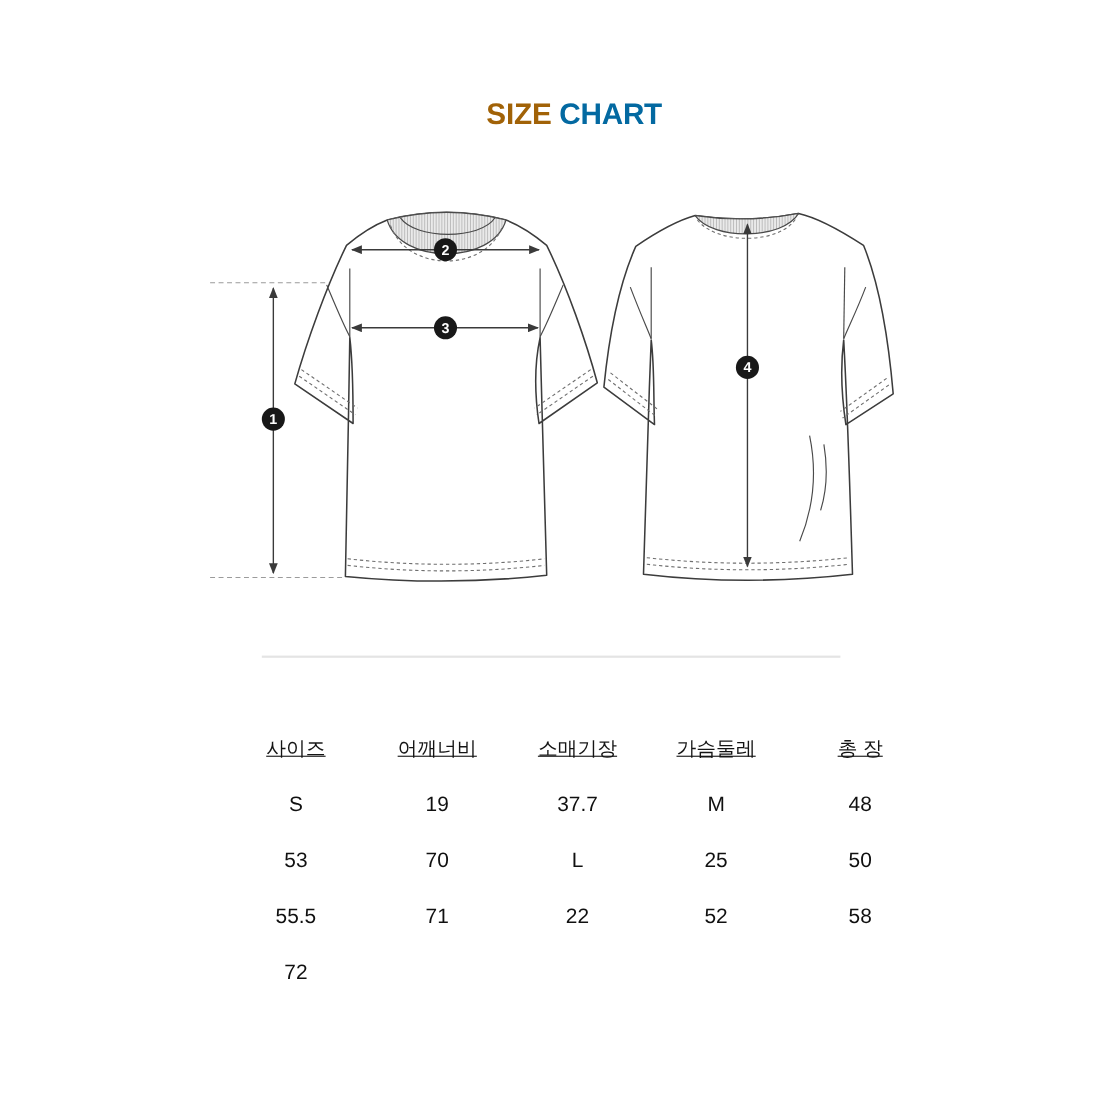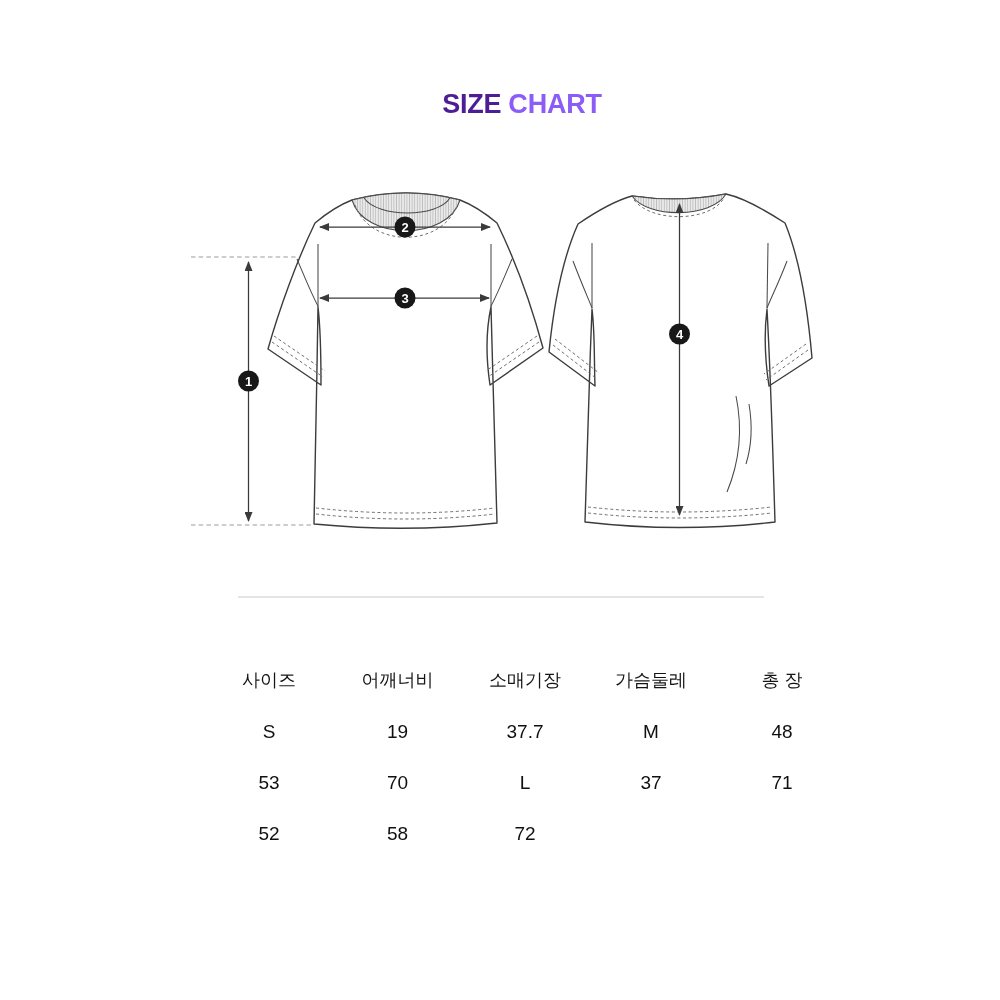--- a/index.html
+++ b/index.html
@@ -4,35 +4,35 @@
 <style>
   html,body{margin:0;padding:0;background:#fff;}
   .canvas{
     position:relative;width:1000px;height:1000px;background:#ffffff;overflow:hidden;
     font-family:"Liberation Sans","DejaVu Sans",sans-serif;
   }
   .title{
     position:absolute;left:22px;top:89px;width:1000px;text-align:center;
     font-size:27px;font-weight:bold;letter-spacing:-0.2px;white-space:nowrap;
   }
-  .title .t1{color:#4c1d95;text-align:right;}
-  .title .t2{color:#8b5cf6;margin-left:7px;}
+  .title .t1{color:#a16207;text-align:right;}
+  .title .t2{color:#0369a1;margin-left:7px;}
   .diagram{position:absolute;left:180px;top:168px;}
   .divider{position:absolute;left:238px;top:596px;width:526px;height:1.5px;background:#e4e4e4;}
   .size-table{
     position:absolute;left:205px;top:654px;
     display:grid;
     grid-template-columns:128px 129px 126px 126px 136px;
     grid-template-rows:52px 51px 51px 51px 51px;
   }
   .size-table .cell{
     display:flex;align-items:center;justify-content:center;
     font-size:19px;color:#101010;white-space:nowrap;
   }
-  .size-table .th{font-size:18px;color:#141414;}
+  .size-table .th{font-size:18px;color:#141414;text-decoration:underline;}
   svg .sil{stroke:#3c3c3c;stroke-width:1.4;fill:#ffffff;stroke-linejoin:round;}
   svg .in{stroke:#4a4a4a;stroke-width:1.05;fill:none;}
   svg .stitch{stroke:#6f6f6f;stroke-width:1;fill:none;stroke-dasharray:3,2.6;}
   svg .guide{stroke:#9b9b9b;stroke-width:1;fill:none;stroke-dasharray:4.5,3.2;}
   svg .meas{stroke:#3a3a3a;stroke-width:1.25;fill:none;}
   svg .mnum{font-family:"Liberation Sans","DejaVu Sans",sans-serif;font-size:13px;font-weight:bold;fill:#ffffff;text-anchor:middle;}
 </style>
 </head>
 <body>
 
@@ -128,21 +128,24 @@
     <div class="cell">S</div>
     <div class="cell">19</div>
     <div class="cell">37.7</div>
 
     <div class="cell">M</div>
     <div class="cell">48</div>
     <div class="cell">53</div>
     <div class="cell">70</div>
 
     <div class="cell">L</div>
-    <div class="cell">37</div>
+    <div class="cell">25</div>
+    <div class="cell">50</div>
+    <div class="cell">55.5</div>
     <div class="cell">71</div>
 
+    <div class="cell">22</div>
     <div class="cell">52</div>
     <div class="cell">58</div>
     <div class="cell">72</div>
   </div>
 
 </div>
 
 </body></html>

